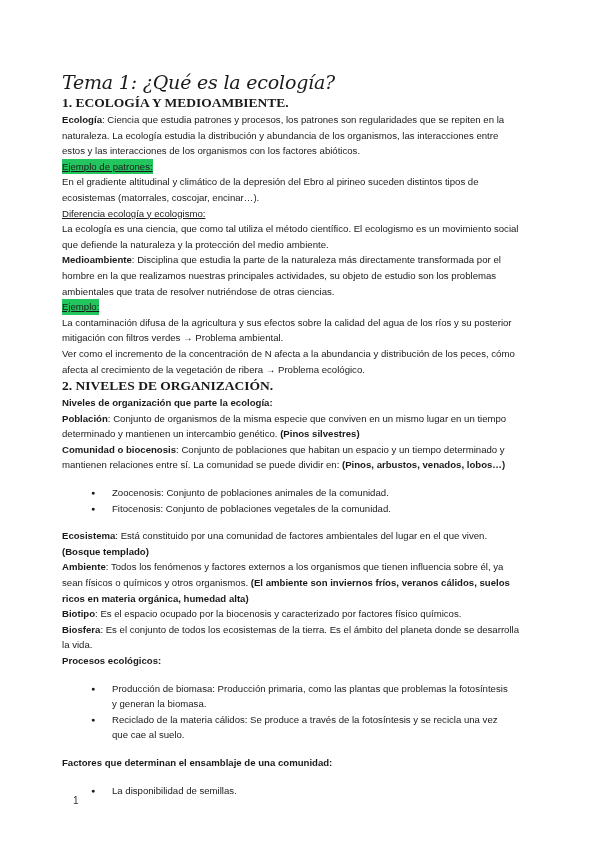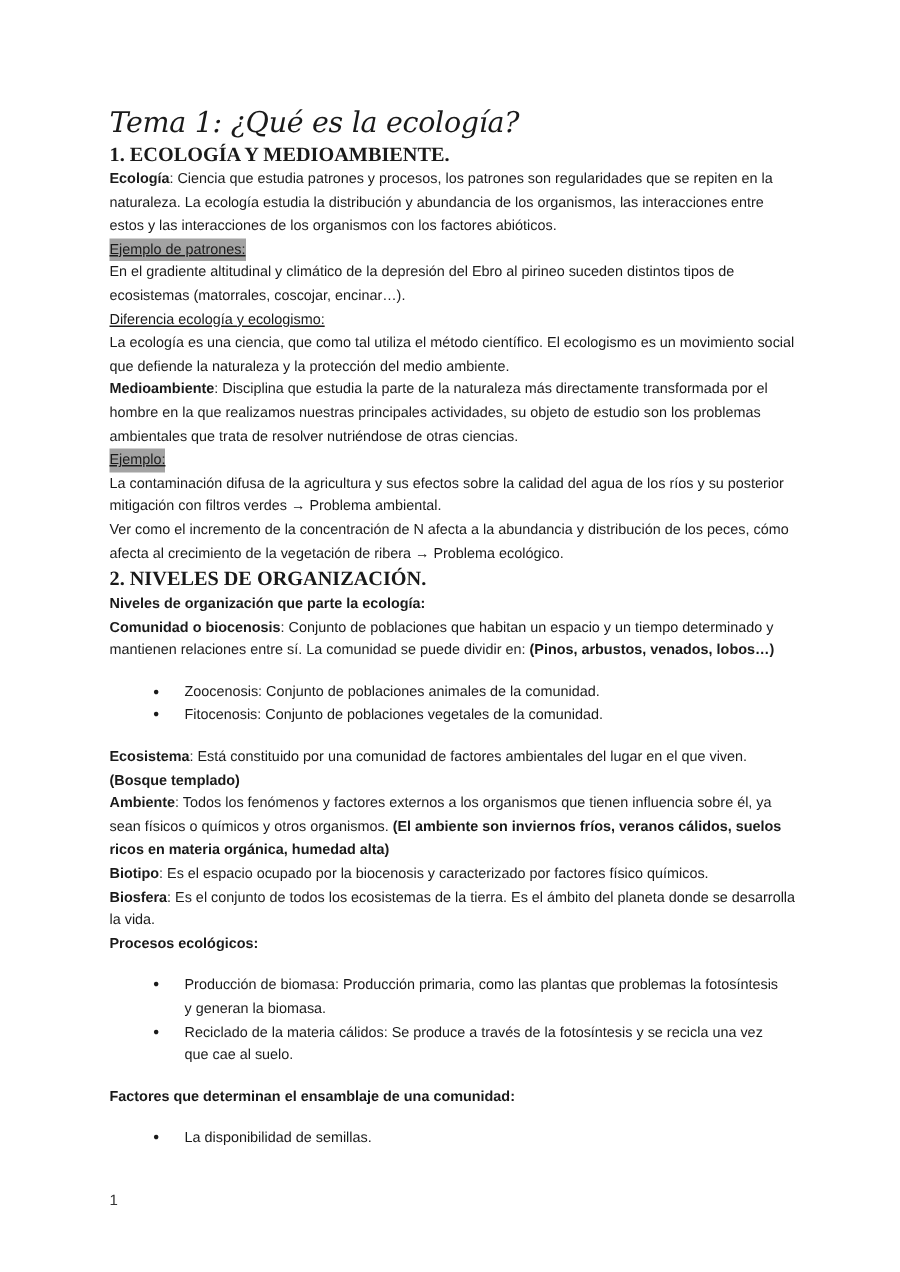--- a/index.html
+++ b/index.html
@@ -1,26 +1,26 @@
 <!DOCTYPE html>
 <html><head>
 <meta charset="utf-8">
 <style>
   html, body { margin: 0; padding: 0; background: #ffffff; }
   body { width: 600px; height: 848px; position: relative; overflow: hidden;
          font-family: "Liberation Sans", "DejaVu Sans", sans-serif; color: #1a1a1a; }
-  .page { position: absolute; left: 73px; top: 70px; width: 460px; }
+  .page { position: absolute; left: 62px; top: 70px; width: 460px; }
   .title { font-family: "DejaVu Serif", serif; font-style: italic; font-size: 19px;
            line-height: 24px; margin: 0; font-weight: normal; letter-spacing: -0.2px; }
   .h1 { font-family: "Liberation Serif", serif; font-weight: bold; font-size: 13.5px;
         line-height: 18px; margin: 0; }
   p, .line { margin: 0; font-size: 9.6px; line-height: 15.6px; }
   .b { font-weight: bold; }
   .sub { text-decoration: underline; display: inline-block; }
-  .hl { background: #a3a3a3; }
+  .hl { background: #22c55e; }
   ul { margin: 12px; padding: 0 0 0 38px; list-style: none; }
   li { position: relative; font-size: 9.6px; line-height: 15.6px; padding-left: 0; }
   li::before { content: "\25CF"; position: absolute; left: -21px; font-size: 7px; top: 0; }
   .pagenum { position: absolute; left: 73px; top: 795px; font-size: 10px; color: #333; }
 </style>
 </head>
 <body>
 
 <div class="page">
   <h1 class="title">Tema 1: ¿Qué es la ecología?</h1>
@@ -36,20 +36,21 @@
 
   <p><span class="b">Medioambiente</span><span>: Disciplina que estudia la parte de la naturaleza más directamente transformada por el hombre en la que realizamos nuestras principales actividades, su objeto de estudio son los problemas ambientales que trata de resolver nutriéndose de otras ciencias.</span></p>
 
   <p><span class="sub hl">Ejemplo:</span></p>
   <p>La contaminación difusa de la agricultura y sus efectos sobre la calidad del agua de los ríos y su posterior mitigación con filtros verdes → Problema ambiental.</p>
   <p>Ver como el incremento de la concentración de N afecta a la abundancia y distribución de los peces, cómo afecta al crecimiento de la vegetación de ribera → Problema ecológico.</p>
 
   <h2 class="h1">2. NIVELES DE ORGANIZACIÓN.</h2>
   <p class="b">Niveles de organización que parte la ecología:</p>
 
+  <p><span class="b">Población</span><span>: Conjunto de organismos de la misma especie que conviven en un mismo lugar en un tiempo determinado y mantienen un intercambio genético. </span><span class="b">(Pinos silvestres)</span></p>
 
   <p><span class="b">Comunidad o biocenosis</span><span>:  Conjunto de poblaciones que habitan un espacio y un tiempo determinado y mantienen relaciones entre sí. La comunidad se puede dividir en: </span><span class="b">(Pinos, arbustos, venados, lobos…)</span></p>
   <ul>
     <li>Zoocenosis: Conjunto de poblaciones animales de la comunidad.</li>
     <li>Fitocenosis: Conjunto de poblaciones vegetales de la comunidad.</li>
   </ul>
 
   <p><span class="b">Ecosistema</span><span>: Está constituido por una comunidad de factores ambientales del lugar en el que viven. </span><span class="b">(Bosque templado)</span></p>
 
   <p><span class="b">Ambiente</span><span>: Todos los fenómenos y factores externos a los organismos que tienen influencia sobre él, ya sean físicos o químicos y otros organismos. </span><span class="b">(El ambiente son inviernos fríos, veranos cálidos, suelos ricos en materia orgánica, humedad alta)</span></p>

